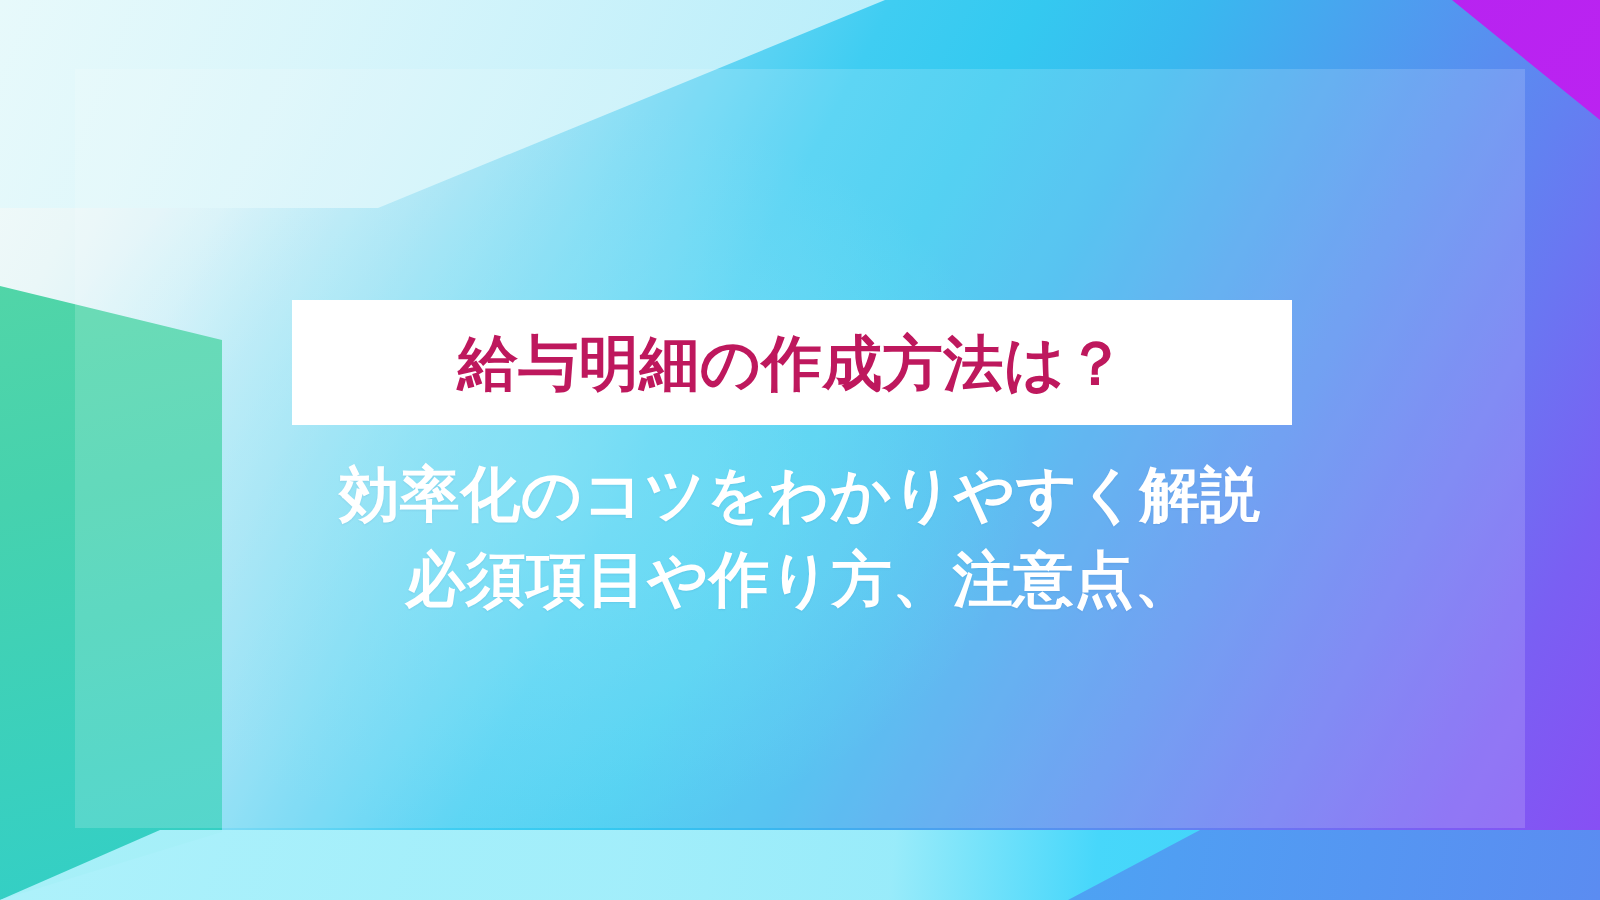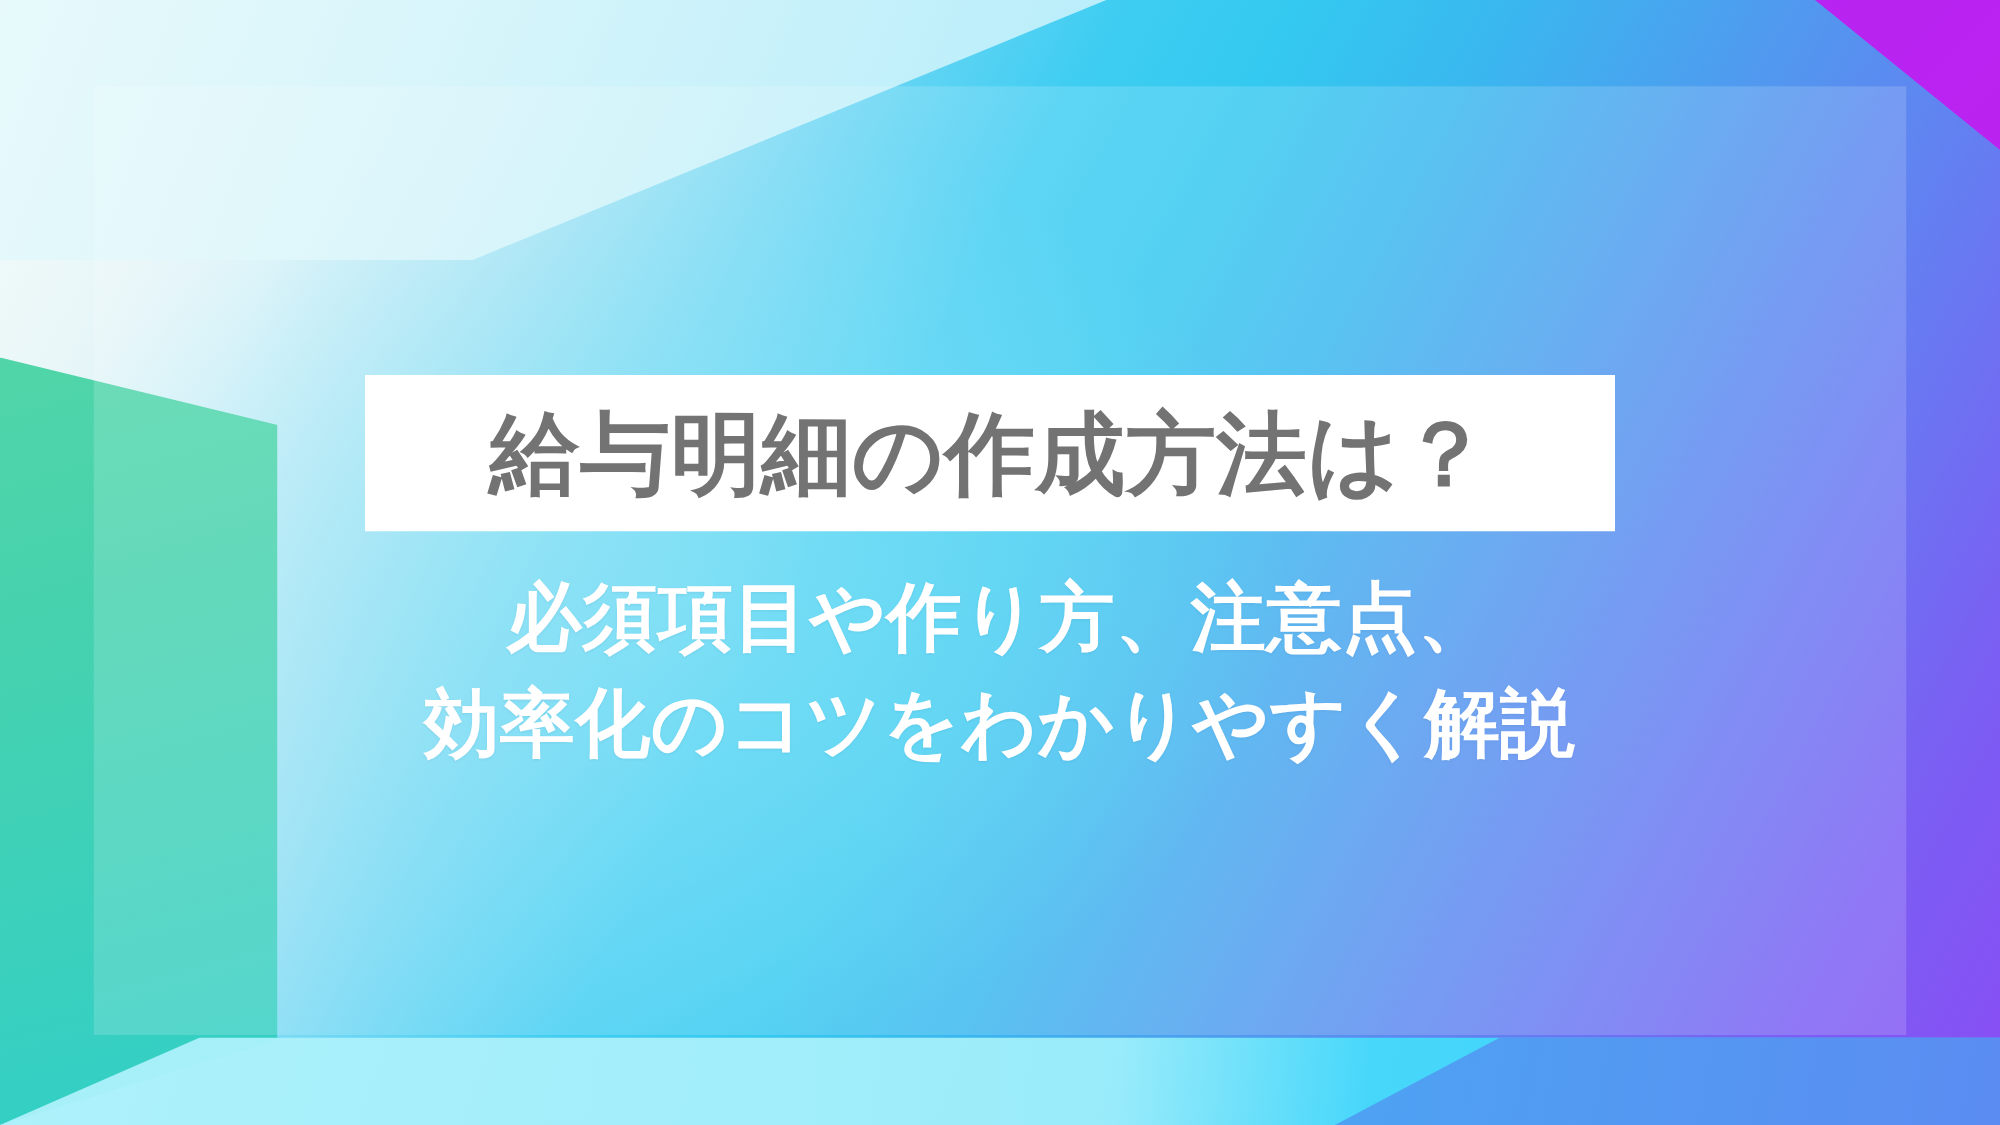--- a/index.html
+++ b/index.html
@@ -105,23 +105,23 @@
     left: 292px;
     top: 300px;
     width: 1000px;
     height: 125px;
     background: #ffffff;
     display: flex;
     align-items: center;
     justify-content: center;
   }
   #title-text {
-    font-size: 72px;
+    font-size: 60px;
     font-weight: 700;
-    color: #737373;
+    color: #be185d;
     letter-spacing: 0.5px;
     line-height: 1;
     white-space: nowrap;
   }
 
   #subtitle {
     position: absolute;
     left: 0;
     right: 0;
     top: 452px;
@@ -150,18 +150,18 @@
 
   <div id="panel"></div>
 
   <div id="content">
 
     <div id="title-box">
       <span id="title-text">給与明細の作成方法は？</span>
     </div>
 
     <div id="subtitle">
+      <span class="sub-line">効率化のコツをわかりやすく解説</span>
       <span class="sub-line">必須項目や作り方、注意点、</span>
-      <span class="sub-line">効率化のコツをわかりやすく解説</span>
     </div>
 
   </div>
 </div>
 
 </body></html>

